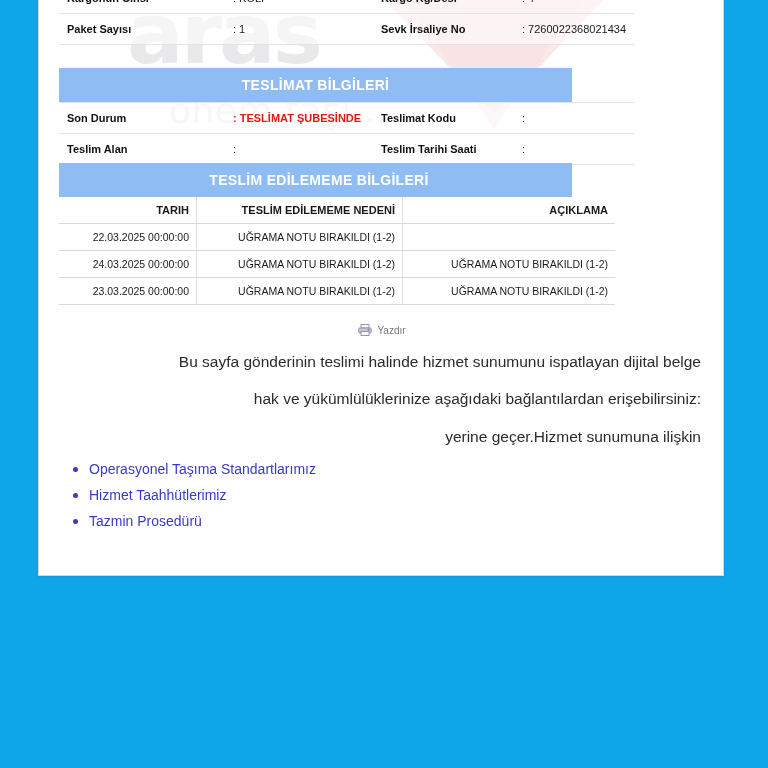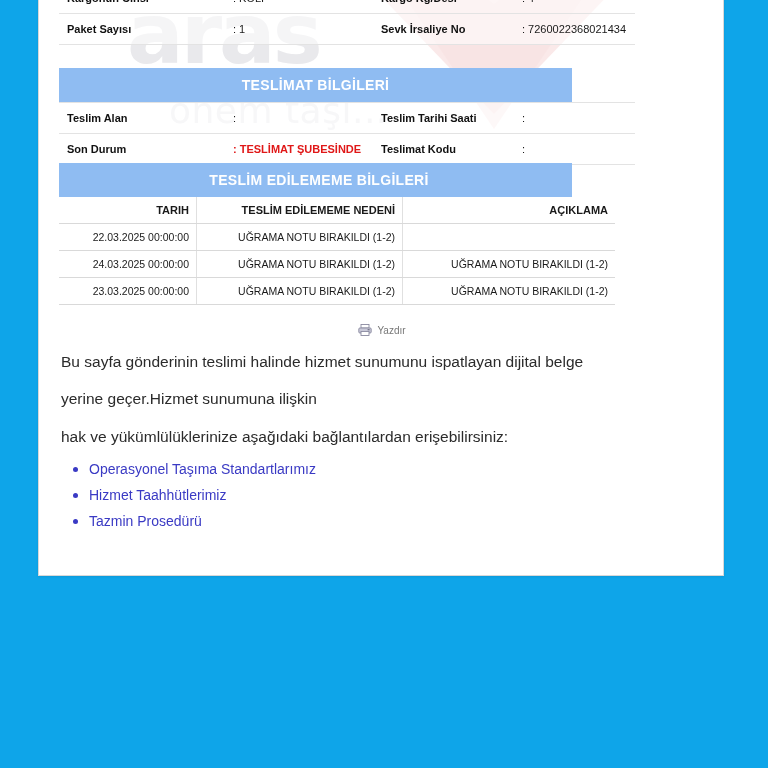--- a/index.html
+++ b/index.html
@@ -191,20 +191,21 @@
     top: 412px;
     width: 640px;
     z-index: 3;
   }
   .body-copy p {
     margin: 0 0 18px 0;
     font-size: 15.5px;
     color: #2b2b2b;
     line-height: 1.25;
     font-family: "Liberation Sans", sans-serif;
+    text-align: right;
   }
 
   .link-list {
     position: absolute;
     left: 22px;
     top: 520px;
     margin: 0;
     padding-left: 28px;
     z-index: 3;
     list-style: disc;
@@ -251,29 +252,29 @@
           <td class="val col-d">: 7260022368021434</td>
         </tr>
       </tbody>
     </table>
 
     <div class="section-bar" style="top: 128px;">TESLİMAT BİLGİLERİ</div>
 
     <table class="info-table" style="top: 162px;">
       <tbody>
         <tr>
+          <td class="lbl col-a">Son Durum</td>
+          <td class="val status col-b">: TESLİMAT ŞUBESİNDE</td>
+          <td class="lbl col-c">Teslimat Kodu</td>
+          <td class="val col-d">:</td>
+        </tr>
+        <tr>
           <td class="lbl col-a">Teslim Alan</td>
           <td class="val col-b">:</td>
           <td class="lbl col-c">Teslim Tarihi Saati</td>
-          <td class="val col-d">:</td>
-        </tr>
-        <tr>
-          <td class="lbl col-a">Son Durum</td>
-          <td class="val status col-b">: TESLİMAT ŞUBESİNDE</td>
-          <td class="lbl col-c">Teslimat Kodu</td>
           <td class="val col-d">:</td>
         </tr>
       </tbody>
     </table>
 
     <div class="section-bar" style="top: 223px; padding-left: 7px;">TESLİM EDİLEMEME BİLGİLERİ</div>
 
     <table class="detail-table" style="top: 257px;">
       <thead>
         <tr>
@@ -310,22 +311,22 @@
             <rect x="3" y="7.5" width="8" height="4" fill="#ffffff" stroke="#8b8ba0" stroke-width="0.9"></rect>
             <rect x="9.6" y="5.1" width="2" height="1.2" fill="#6f6f85"></rect>
           </svg>
         </span>
         <span>Yazdır</span>
       </a>
     </div>
 
     <div class="body-copy">
       <p>Bu sayfa gönderinin teslimi halinde hizmet sunumunu ispatlayan dijital belge</p>
+      <p>hak ve yükümlülüklerinize aşağıdaki bağlantılardan erişebilirsiniz:</p>
       <p>yerine geçer.Hizmet sunumuna ilişkin</p>
-      <p>hak ve yükümlülüklerinize aşağıdaki bağlantılardan erişebilirsiniz:</p>
     </div>
 
     <ul class="link-list">
       <li>
         <a href="#">Operasyonel Taşıma Standartlarımız</a>
       </li>
       <li>
         <a href="#">Hizmet Taahhütlerimiz</a>
       </li>
       <li>

